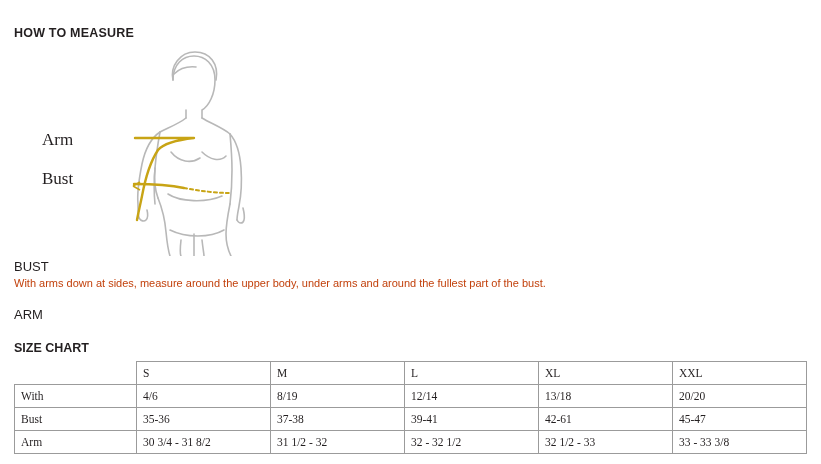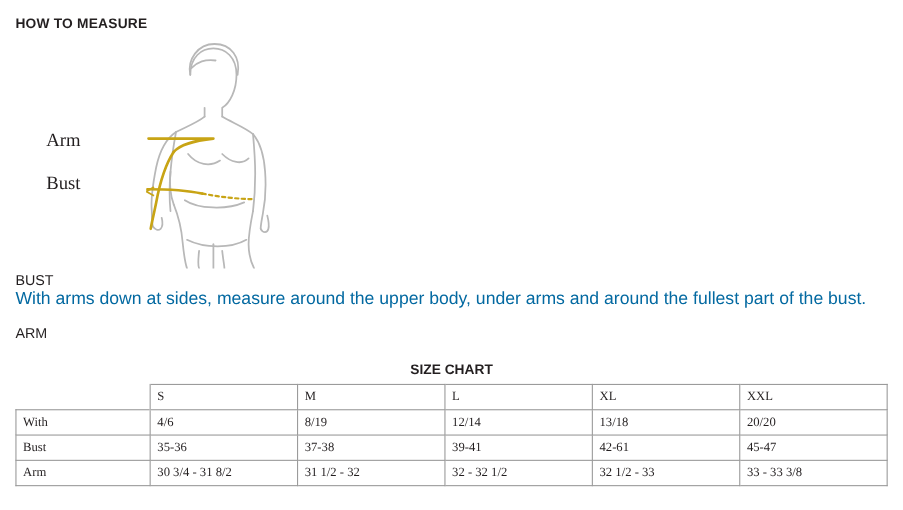--- a/index.html
+++ b/index.html
@@ -20,21 +20,21 @@
     height: 464px;
     box-sizing: border-box;
     padding: 0 14px;
   }
   .section-title {
     font-size: 12.5px;
     font-weight: bold;
     letter-spacing: 0.2px;
     color: #231f20;
     margin: 0;
-    padding-top: 14px;
+    padding-top: 26px;
   }
   
   .figure-wrap {
     position: relative;
     height: 212px;
     margin-top: 4px;
   }
   .figure-svg {
     position: absolute;
     left: 20px;
@@ -52,33 +52,32 @@
   
   .desc-block {
     margin-top: 2px;
   }
   .desc-head {
     font-size: 13px;
     color: #231f20;
     line-height: 17px;
   }
   .desc-body {
-    font-size: 16px;
-    color: #0369a1;
+    font-size: 11px;
+    color: #c2410c;
     line-height: 17px;
   }
   .desc-gap { height: 12px; }
 
   
   .chart-title {
     font-size: 12.5px;
     font-weight: bold;
     margin-top: 18px;
     margin-bottom: 6px;
-    text-align: center;
   }
   table.size-chart {
     border-collapse: collapse;
     width: 793px;
     table-layout: fixed;
     font-family: "Liberation Serif", serif;
   }
   table.size-chart td, table.size-chart th {
     border: 1px solid #9b9b9b;
     font-size: 11.5px;

